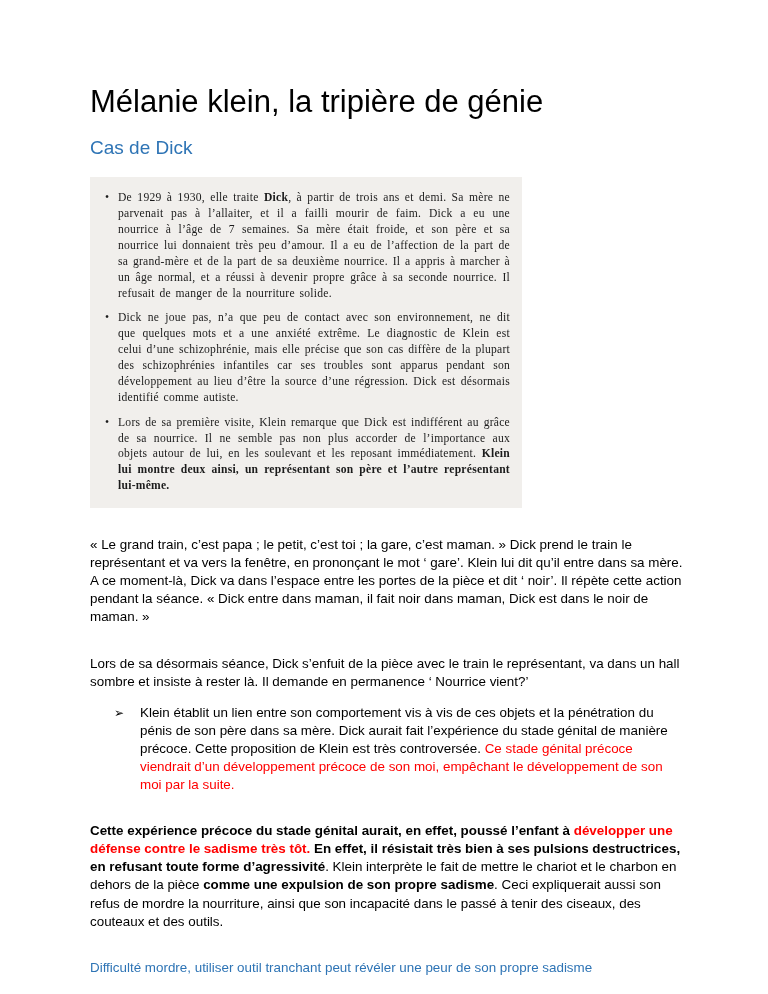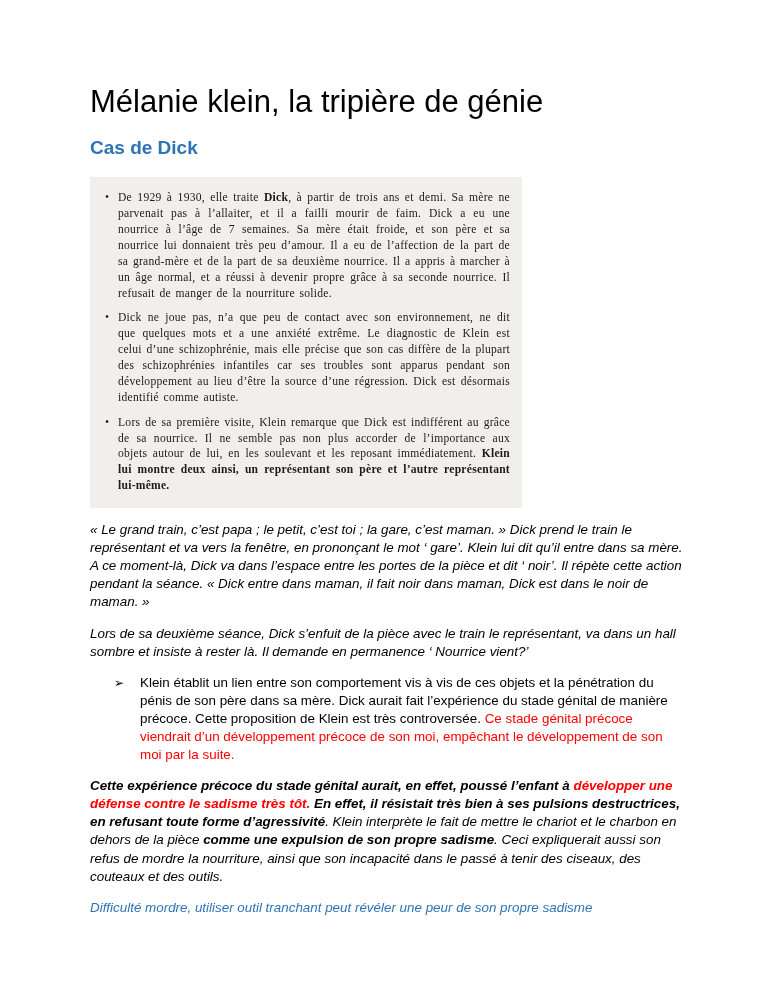--- a/index.html
+++ b/index.html
@@ -16,36 +16,36 @@
     font-family:"Liberation Sans", sans-serif;
     color:var(--text);
     overflow:hidden;
     background:#ffffff;
   }
   h1.doc-title{
     margin:0;font-weight:400;font-size:31px;line-height:1.18;
     font-family:"Liberation Sans", sans-serif;color:#000;
   }
   h2.doc-heading{
-    margin:15px 0 0 0;font-weight:700;font-size:19px;line-height:1.25;
+    margin:15px 0 0 0;font-weight:400;font-size:19px;line-height:1.25;
     color:var(--heading-blue);
   }
   .scan{
     margin-top:18px;width:432px;box-sizing:border-box;
     background:var(--scan-bg);
     padding:13px 12px 14px 6px;
     font-family:"Liberation Serif", serif;
     font-size:11.6px;line-height:1.37;color:#1b1b1b;
   }
   ul.scan-list{margin:0;padding:0;list-style:none;display:flex;flex-direction:column;gap:9px;}
   li.scan-item{display:flex;}
   .scan-dot{flex:0 0 22px;text-align:center;}
   .scan-text{flex:1;text-align:justify;letter-spacing:0.25px;word-spacing:1.5px;}
   .body-text{font-size:13.4px;line-height:1.35;}
-  p.para{margin:13px 0 0 0;font-style:italic;}
+  p.para{margin:28px 0 0 0;}
   .arrow-item{display:flex;margin:13px 0 0 24px;}
   .arrow-glyph{flex:0 0 26px;font-size:12px;padding-top:1px;}
   .arrow-text{flex:1;}
   .bold{font-weight:700;}
   .red{color:var(--red);}
   .blue{color:var(--note-blue);}
 </style>
 </head>
 <body>
 
@@ -68,21 +68,21 @@
       <li class="scan-item">
         <span class="scan-dot">•</span>
         <div class="scan-text"><span>Lors de sa première visite, Klein remarque que Dick est indifférent au grâce de sa nourrice. Il ne semble pas non plus accorder de l’importance aux objets autour de lui, en les soulevant et les reposant immédiatement. </span><span class="bold">Klein lui montre deux ainsi, un représentant son père et l’autre représentant lui-même.</span></div>
       </li>
     </ul>
   </div>
 
   <div class="body-text">
     <p class="para"><span>« Le grand train, c’est papa ; le petit, c’est toi ; la gare, c’est maman. » Dick prend le train le représentant et va vers la fenêtre, en prononçant le mot ‘ gare’. Klein lui dit qu’il entre dans sa mère. A ce moment-là, Dick va dans l’espace entre les portes de la pièce et dit ‘ noir’. Il répète cette action pendant la séance. « Dick entre dans maman, il fait noir dans maman, Dick est dans le noir de maman. »</span></p>
 
-    <p class="para"><span>Lors de sa deuxième séance, Dick s’enfuit de la pièce avec le train le représentant, va dans un hall sombre et insiste à rester là. Il demande en permanence ‘ Nourrice vient?’</span></p>
+    <p class="para"><span>Lors de sa désormais séance, Dick s’enfuit de la pièce avec le train le représentant, va dans un hall sombre et insiste à rester là. Il demande en permanence ‘ Nourrice vient?’</span></p>
 
     <div class="arrow-item">
       <span class="arrow-glyph">➢</span>
       <div class="arrow-text"><span>Klein établit un lien entre son comportement vis à vis de ces objets et la pénétration du pénis de son père dans sa mère. Dick aurait fait l’expérience du stade génital de manière précoce. Cette proposition de Klein est très controversée. </span><span class="red">Ce stade génital précoce viendrait d’un développement précoce de son moi, empêchant le développement de son moi par la suite.</span></div>
     </div>
 
     <p class="para"><span class="bold">Cette expérience précoce du stade génital aurait, en effet, poussé l’enfant à </span><span class="bold red">développer une défense contre le sadisme très tôt.</span><span class="bold"> En effet, il résistait très bien à ses pulsions destructrices, en refusant toute forme d’agressivité</span><span>. Klein interprète le fait de mettre le chariot et le charbon en dehors de la pièce </span><span class="bold">comme une expulsion de son propre sadisme</span><span>. Ceci expliquerait aussi son refus de mordre la nourriture, ainsi que son incapacité dans le passé à tenir des ciseaux, des couteaux et des outils.</span></p>
 
     <p class="para"><span class="blue">Difficulté mordre, utiliser outil tranchant peut révéler une peur de son propre sadisme</span></p>
   </div>

